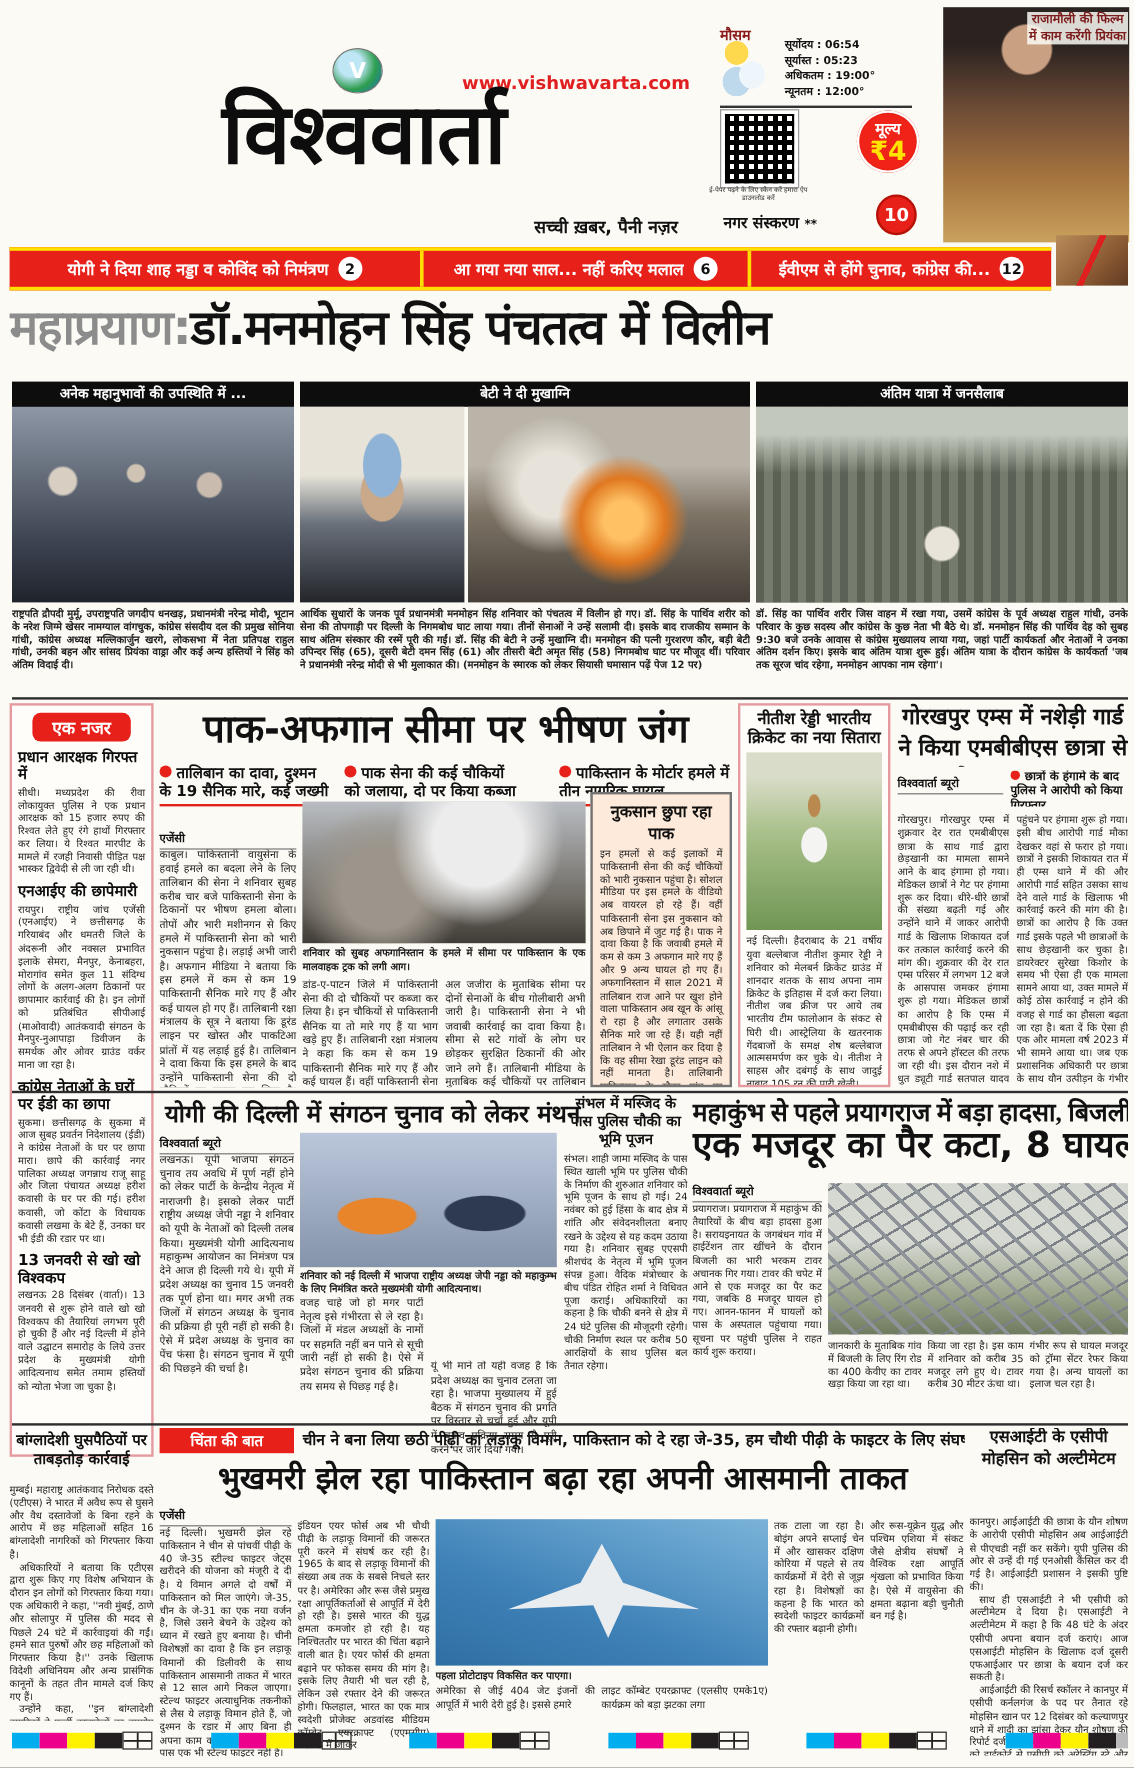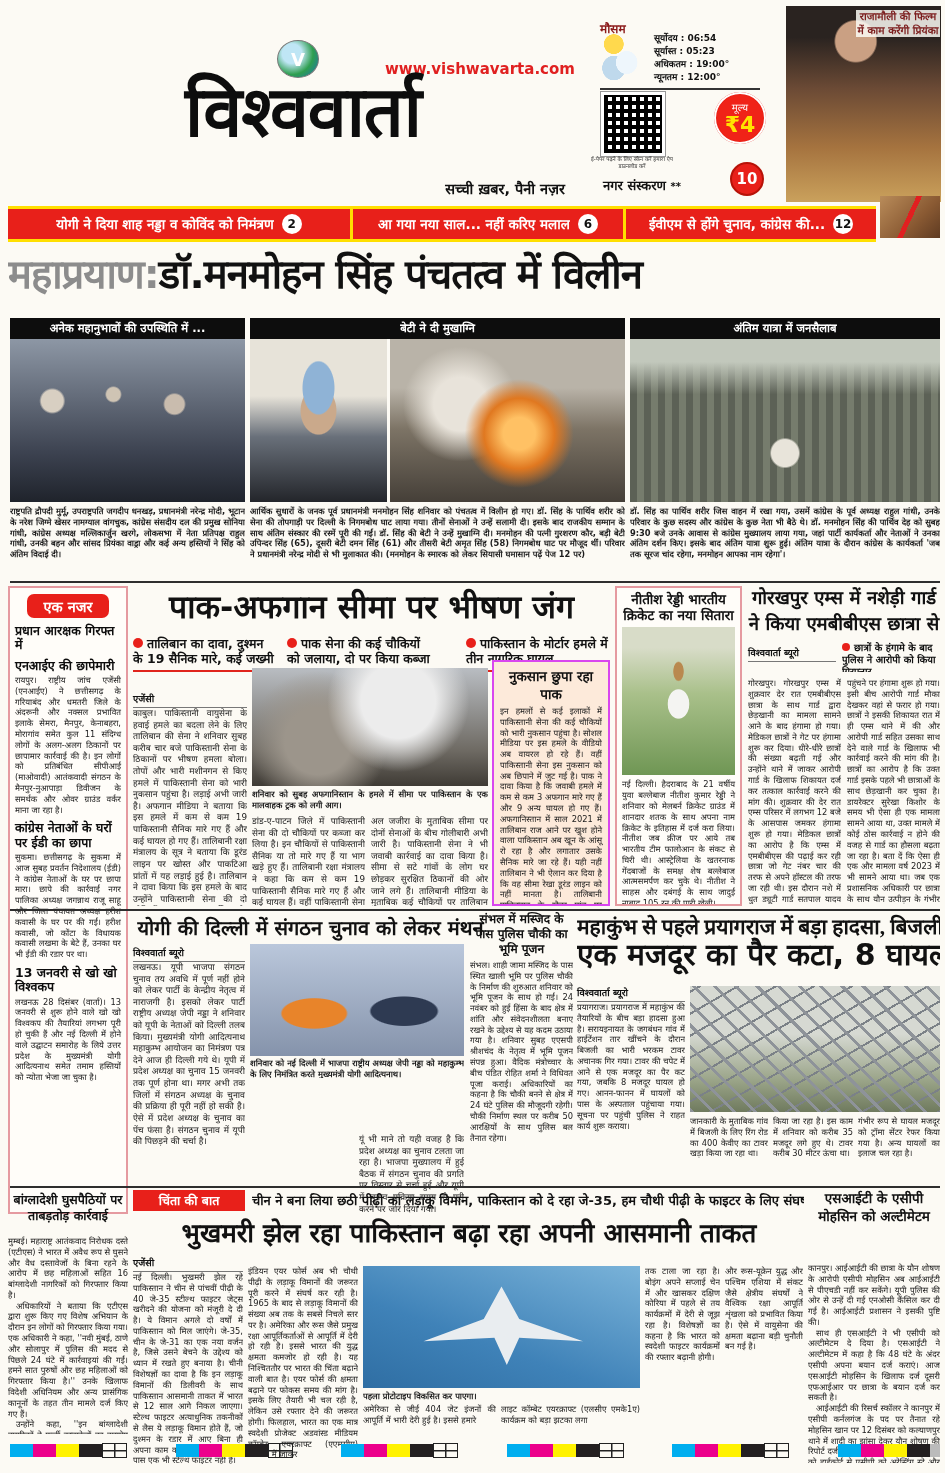--- a/index.html
+++ b/index.html
@@ -78,21 +78,21 @@
      box-shadow:0 0 0 2px #fff inset;display:flex;flex-direction:column;align-items:center;justify-content:center;}
   .page-badge{border-radius:50%;background:#e8201a;color:#fff;font-weight:700;
      display:flex;align-items:center;justify-content:center;font-size:15px;border:2px solid #b71208;}
   .teaser{background:#e8201a;border-top:3px solid #ffdf00;border-bottom:3px solid #ffdf00;display:flex;align-items:stretch;}
   .teaser-cell{display:flex;align-items:center;justify-content:center;gap:8px;color:#fff;font-weight:700;font-size:13.5px;padding:0 6px;}
   .teaser-sep{width:3px;background:#ffdf00;}
   .sidebox{border:2px solid #e59aa0;background:#fffdf9;}
   .onega-h{background:#e8201a;color:#fff;font-weight:700;font-size:14.5px;text-align:center;border-radius:7px;
      margin:3px 12px 4px;padding:2px 0;}
   .item-h{font-size:12.5px;font-weight:700;line-height:1.15;margin:6px 0 2px;color:#0d0d0d;}
-  .pinkbox{background:#fdeada;border:2px solid #d946ef;}
+  .pinkbox{background:#fdeada;border:2px solid #737373;}
   .bullet-cell{font-size:12.5px;font-weight:700;line-height:1.2;border-bottom:2px solid #e0241c;padding-bottom:4px;}
   .regmark{width:18px;height:12px;border:1.5px solid #222;background:
      linear-gradient(#222,#222) 50% 0/1.5px 100% no-repeat,
      linear-gradient(#222,#222) 0 50%/100% 1.5px no-repeat;}
   .cmyk{display:flex;align-items:center;gap:0;}
   .cmyk span{width:23px;height:13px;display:inline-block;}
 </style>
 </head>
 <body>
 
@@ -114,21 +114,21 @@
       <div><span>सूर्यास्त</span> : <span>05:23</span></div>
       <div><span>अधिकतम</span> : <span>19:00°</span></div>
       <div><span>न्यूनतम</span> : <span>12:00°</span></div>
     </div>
   </div>
 
   <div class="abs qr" style="left:601px;top:92px;width:58px;height:58px;"></div>
   <div class="abs center" style="left:588px;top:156px;width:88px;font-size:5.6px;line-height:1.3;color:#333;">ई-पेपर पढ़ने के लिए स्कैन करें हमारा ऐप डाउनलोड करें</div>
 
   <div class="abs price-badge" style="left:714px;top:92px;width:52px;height:52px;">
-    <span style="color:#fff;font-size:10px;font-weight:400;">मूल्य</span>
+    <span style="color:#fff;font-size:13px;font-weight:700;">मूल्य</span>
     <span style="color:#ffe400;font-size:22px;font-weight:700;line-height:1;">₹4</span>
   </div>
 
   <div class="abs b nowrap" style="left:603px;top:176px;font-size:13px;">
     <span>नगर संस्करण</span> <span style="font-size:10px;">**</span>
   </div>
   <div class="abs page-badge" style="left:730px;top:162px;width:30px;height:30px;">10</div>
 
   <div class="abs photo ph-priyanka" style="left:786px;top:6px;width:155px;height:196px;"></div>
   <div class="abs b center" style="left:856px;top:10px;width:84px;font-size:10.5px;line-height:1.3;color:#7b1d1d;background:rgba(252,250,244,.85);">राजामौली की फिल्म में काम करेंगी प्रियंका</div>
@@ -167,20 +167,21 @@
 
   <div class="abs cap j clip" style="left:10px;top:506px;width:235px;height:73px;">राष्ट्रपति द्रौपदी मुर्मू, उपराष्ट्रपति जगदीप धनखड़, प्रधानमंत्री नरेन्द्र मोदी, भूटान के नरेश जिग्मे खेसर नामग्याल वांगचुक, कांग्रेस संसदीय दल की प्रमुख सोनिया गांधी, कांग्रेस अध्यक्ष मल्लिकार्जुन खरगे, लोकसभा में नेता प्रतिपक्ष राहुल गांधी, उनकी बहन और सांसद प्रियंका वाड्रा और कई अन्य हस्तियों ने सिंह को अंतिम विदाई दी।</div>
   <div class="abs cap j clip" style="left:250px;top:506px;width:375px;height:73px;">आर्थिक सुधारों के जनक पूर्व प्रधानमंत्री मनमोहन सिंह शनिवार को पंचतत्व में विलीन हो गए। डॉ. सिंह के पार्थिव शरीर को सेना की तोपगाड़ी पर दिल्ली के निगमबोध घाट लाया गया। तीनों सेनाओं ने उन्हें सलामी दी। इसके बाद राजकीय सम्मान के साथ अंतिम संस्कार की रस्में पूरी की गईं। डॉ. सिंह की बेटी ने उन्हें मुखाग्नि दी। मनमोहन की पत्नी गुरशरण कौर, बड़ी बेटी उपिन्दर सिंह (65), दूसरी बेटी दमन सिंह (61) और तीसरी बेटी अमृत सिंह (58) निगमबोध घाट पर मौजूद थीं। परिवार ने प्रधानमंत्री नरेन्द्र मोदी से भी मुलाकात की। (मनमोहन के स्मारक को लेकर सियासी घमासान पढ़ें पेज 12 पर)</div>
   <div class="abs cap j clip" style="left:630px;top:506px;width:310px;height:73px;">डॉ. सिंह का पार्थिव शरीर जिस वाहन में रखा गया, उसमें कांग्रेस के पूर्व अध्यक्ष राहुल गांधी, उनके परिवार के कुछ सदस्य और कांग्रेस के कुछ नेता भी बैठे थे। डॉ. मनमोहन सिंह की पार्थिव देह को सुबह 9:30 बजे उनके आवास से कांग्रेस मुख्यालय लाया गया, जहां पार्टी कार्यकर्ता और नेताओं ने उनका अंतिम दर्शन किए। इसके बाद अंतिम यात्रा शुरू हुई। अंतिम यात्रा के दौरान कांग्रेस के कार्यकर्ता 'जब तक सूरज चांद रहेगा, मनमोहन आपका नाम रहेगा'।</div>
 
   <div class="abs rule" style="left:10px;top:581px;width:930px;height:2px;"></div>
 
   <div class="abs sidebox clip" style="left:8px;top:586px;width:120px;height:628px;padding:3px 5px;box-sizing:border-box;">
     <div class="onega-h">एक नजर</div>
     <div class="item-h">प्रधान आरक्षक गिरफ्त में</div>
+    <div class="smalltxt j">सीधी। मध्यप्रदेश की रीवा लोकायुक्त पुलिस ने एक प्रधान आरक्षक को 15 हजार रुपए की रिश्वत लेते हुए रंगे हाथों गिरफ्तार कर लिया। ये रिश्वत मारपीट के मामले में रजही निवासी पीड़ित पक्ष भास्कर द्विवेदी से ली जा रही थी।</div>
     <div class="item-h">एनआईए की छापेमारी</div>
     <div class="smalltxt j">रायपुर। राष्ट्रीय जांच एजेंसी (एनआईए) ने छत्तीसगढ़ के गरियाबंद और धमतरी जिले के अंदरूनी और नक्सल प्रभावित इलाके सेमरा, मैनपुर, केनाबहरा, मोरागांव समेत कुल 11 संदिग्ध लोगों के अलग-अलग ठिकानों पर छापामार कार्रवाई की है। इन लोगों को प्रतिबंधित सीपीआई (माओवादी) आतंकवादी संगठन के मैनपुर-नुआपाड़ा डिवीजन के समर्थक और ओवर ग्राउंड वर्कर माना जा रहा है।</div>
     <div class="item-h">कांग्रेस नेताओं के घरों पर ईडी का छापा</div>
     <div class="smalltxt j">सुकमा। छत्तीसगढ़ के सुकमा में आज सुबह प्रवर्तन निदेशालय (ईडी) ने कांग्रेस नेताओं के घर पर छापा मारा। छापे की कार्रवाई नगर पालिका अध्यक्ष जगन्नाथ राजू साहू और जिला पंचायत अध्यक्ष हरीश कवासी के घर पर की गई। हरीश कवासी, जो कोंटा के विधायक कवासी लखमा के बेटे हैं, उनका घर भी ईडी की रडार पर था।</div>
     <div class="item-h">13 जनवरी से खो खो विश्वकप</div>
     <div class="smalltxt j">लखनऊ 28 दिसंबर (वार्ता)। 13 जनवरी से शुरू होने वाले खो खो विश्वकप की तैयारियां लगभग पूरी हो चुकी हैं और नई दिल्ली में होने वाले उद्घाटन समारोह के लिये उत्तर प्रदेश के मुख्यमंत्री योगी आदित्यनाथ समेत तमाम हस्तियों को न्योता भेजा जा चुका है।</div>
   </div>
 
   <div class="abs b center nowrap clip hlblack" style="left:133px;top:585px;width:477px;font-size:32px;line-height:1.4;">पाक-अफगान सीमा पर भीषण जंग</div>
   <div class="abs" style="left:133px;top:636px;width:477px;display:flex;gap:10px;">
@@ -211,20 +212,21 @@
   <div class="abs smalltxt j clip" style="left:748px;top:678px;width:93px;height:226px;">गोरखपुर। गोरखपुर एम्स में शुक्रवार देर रात एमबीबीएस छात्रा के साथ गार्ड द्वारा छेड़खानी का मामला सामने आने के बाद हंगामा हो गया। मेडिकल छात्रों ने गेट पर हंगामा शुरू कर दिया। धीरे-धीरे छात्रों की संख्या बढ़ती गई और उन्होंने थाने में जाकर आरोपी गार्ड के खिलाफ शिकायत दर्ज कर तत्काल कार्रवाई करने की मांग की। शुक्रवार की देर रात एम्स परिसर में लगभग 12 बजे के आसपास जमकर हंगामा शुरू हो गया। मेडिकल छात्रों का आरोप है कि एम्स में एमबीबीएस की पढ़ाई कर रही छात्रा जो गेट नंबर चार की तरफ से अपने हॉस्टल की तरफ जा रही थी। इस दौरान नशे में धुत ड्यूटी गार्ड सतपाल यादव ने पहले तो छात्रा के साथ छेड़खानी की, जब छात्रा ने उसे नजरअंदाज किया, तो वह उसे जबरदस्ती पकड़ कर झाड़ियों की तरफ ले जाने लगा। छात्रा के शोर मचाने पर कुछ अन्य छात्र एकजुट हो गए, जिन्होंने आरोपी गार्ड को पकड़ लिया। अन्य गार्ड के वहां</div>
   <div class="abs smalltxt j clip" style="left:847px;top:678px;width:93px;height:226px;">पहुंचने पर हंगामा शुरू हो गया। इसी बीच आरोपी गार्ड मौका देखकर वहां से फरार हो गया। छात्रों ने इसकी शिकायत रात में ही एम्स थाने में की और आरोपी गार्ड सहित उसका साथ देने वाले गार्ड के खिलाफ भी कार्रवाई करने की मांग की है। छात्रों का आरोप है कि उक्त गार्ड इसके पहले भी छात्राओं के साथ छेड़खानी कर चुका है। डायरेक्टर सुरेखा किशोर के समय भी ऐसा ही एक मामला सामने आया था, उक्त मामले में कोई ठोस कार्रवाई न होने की वजह से गार्ड का हौसला बढ़ता जा रहा है। बता दें कि ऐसा ही एक और मामला वर्ष 2023 में भी सामने आया था। जब एक प्रशासनिक अधिकारी पर छात्रा के साथ यौन उत्पीड़न के गंभीर आरोप लगे थे। उस मामले में एम्स प्रशासन ने प्रशासनिक अधिकारी के खिलाफ सख्त कार्रवाई की थी। घटना की वजह से पीड़ित छात्रा सदमे में चली गई थी और उसका इलाज एम्स में ही चला था।</div>
 
   <div class="abs rule" style="left:10px;top:909px;width:930px;height:2px;"></div>
 
   <div class="abs b center nowrap clip hlblack" style="left:133px;top:914px;width:355px;font-size:20px;line-height:1.4;">योगी की दिल्ली में संगठन चुनाव को लेकर मंथन</div>
   <div class="abs byline" style="left:133px;top:946px;width:112px;">विश्ववार्ता ब्यूरो</div>
   <div class="abs bodytxt j clip" style="left:133px;top:962px;width:112px;height:218px;">लखनऊ। यूपी भाजपा संगठन चुनाव तय अवधि में पूर्ण नहीं होने को लेकर पार्टी के केन्द्रीय नेतृत्व में नाराजगी है। इसको लेकर पार्टी राष्ट्रीय अध्यक्ष जेपी नड्डा ने शनिवार को यूपी के नेताओं को दिल्ली तलब किया। मुख्यमंत्री योगी आदित्यनाथ महाकुम्भ आयोजन का निमंत्रण पत्र देने आज ही दिल्ली गये थे। यूपी में प्रदेश अध्यक्ष का चुनाव 15 जनवरी तक पूर्ण होना था। मगर अभी तक जिलों में संगठन अध्यक्ष के चुनाव की प्रक्रिया ही पूरी नहीं हो सकी है। ऐसे में प्रदेश अध्यक्ष के चुनाव का पेंच फंसा है। संगठन चुनाव में यूपी की पिछड़ने की चर्चा है।</div>
   <div class="abs photo ph-yogi" style="left:250px;top:944px;width:214px;height:112px;"></div>
   <div class="abs cap j clip" style="left:250px;top:1058px;width:214px;height:20px;">शनिवार को नई दिल्ली में भाजपा राष्ट्रीय अध्यक्ष जेपी नड्डा को महाकुम्भ के लिए निमंत्रित करते मुख्यमंत्री योगी आदित्यनाथ।</div>
+  <div class="abs bodytxt j clip" style="left:250px;top:1081px;width:103px;height:99px;">वजह चाहे जो हो मगर पार्टी नेतृत्व इसे गंभीरता से ले रहा है। जिलों में मंडल अध्यक्षों के नामों पर सहमति नहीं बन पाने से सूची जारी नहीं हो सकी है। ऐसे में प्रदेश संगठन चुनाव की प्रक्रिया तय समय से पिछड़ गई है।</div>
   <div class="abs bodytxt j clip" style="left:359px;top:1094px;width:105px;height:99px;margin-top:40px;">यूं भी माने तो यही वजह है कि प्रदेश अध्यक्ष का चुनाव टलता जा रहा है। भाजपा मुख्यालय में हुई बैठक में संगठन चुनाव की प्रगति पर विस्तार से चर्चा हुई और यूपी में चुनाव प्रक्रिया समय से पूरी करने पर जोर दिया गया।</div>
 
   <div class="abs b center clip" style="left:470px;top:912px;width:103px;height:44px;font-size:12px;line-height:1.25;">संभल में मस्जिद के पास पुलिस चौकी का भूमि पूजन</div>
   <div class="abs smalltxt j clip" style="left:470px;top:960px;width:103px;height:220px;">संभल। शाही जामा मस्जिद के पास स्थित खाली भूमि पर पुलिस चौकी के निर्माण की शुरुआत शनिवार को भूमि पूजन के साथ हो गई। 24 नवंबर को हुई हिंसा के बाद क्षेत्र में शांति और संवेदनशीलता बनाए रखने के उद्देश्य से यह कदम उठाया गया है। शनिवार सुबह एएसपी श्रीशचंद के नेतृत्व में भूमि पूजन संपन्न हुआ। वैदिक मंत्रोच्चार के बीच पंडित रोहित शर्मा ने विधिवत पूजा कराई। अधिकारियों का कहना है कि चौकी बनने से क्षेत्र में 24 घंटे पुलिस की मौजूदगी रहेगी। चौकी निर्माण स्थल पर करीब 50 आरक्षियों के साथ पुलिस बल तैनात रहेगा।</div>
 
   <div class="abs b center nowrap clip" style="left:577px;top:912px;width:363px;font-size:21px;font-family:Liberation Serif, serif;">महाकुंभ से पहले प्रयागराज में बड़ा हादसा, बिजली टॉवर गिरा</div>
   <div class="abs b center nowrap clip hlblack" style="left:577px;top:932px;width:363px;font-size:30px;line-height:1.5;">एक मजदूर का पैर कटा, 8 घायल</div>
   <div class="abs byline" style="left:577px;top:986px;width:108px;">विश्ववार्ता ब्यूरो</div>
   <div class="abs smalltxt j clip" style="left:577px;top:1002px;width:108px;height:180px;">प्रयागराज। प्रयागराज में महाकुंभ की तैयारियों के बीच बड़ा हादसा हुआ है। सरायइनायत के जगबंधन गांव में हाईटेंशन तार खींचने के दौरान बिजली का भारी भरकम टावर अचानक गिर गया। टावर की चपेट में आने से एक मजदूर का पैर कट गया, जबकि 8 मजदूर घायल हो गए। आनन-फानन में घायलों को पास के अस्पताल पहुंचाया गया। सूचना पर पहुंची पुलिस ने राहत कार्य शुरू कराया।</div>
   <div class="abs photo ph-tower" style="left:690px;top:986px;width:250px;height:126px;"></div>

